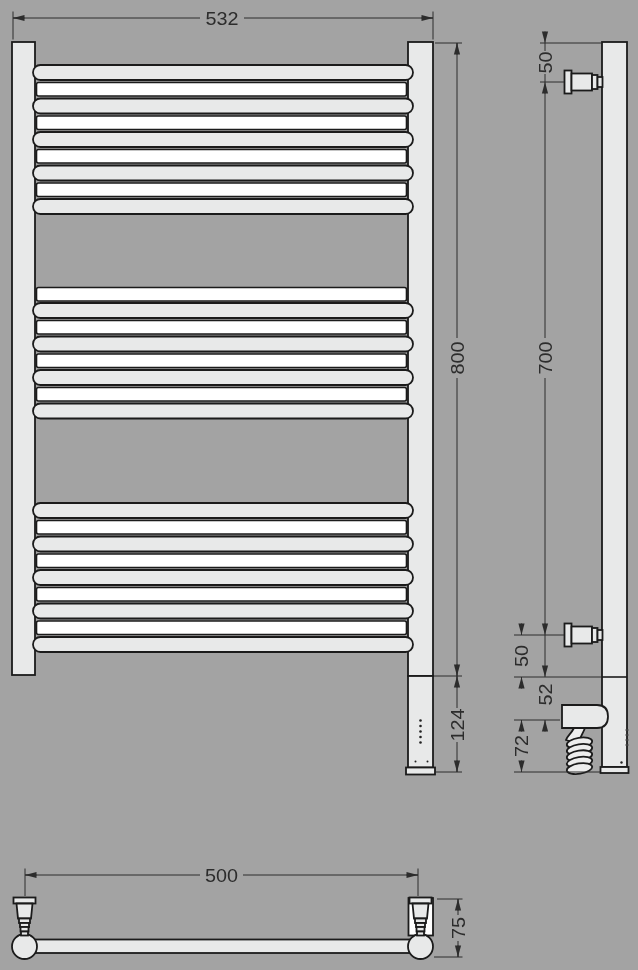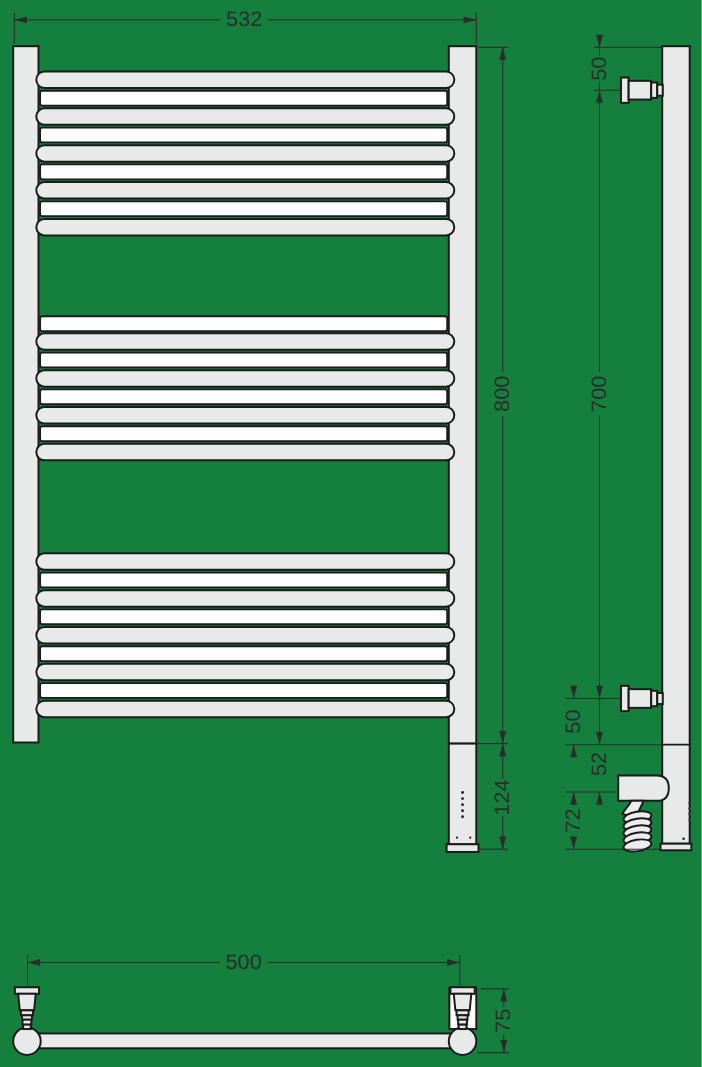--- a/index.html
+++ b/index.html
@@ -1,16 +1,16 @@
 <!DOCTYPE html>
 <html><head>
 <meta charset="utf-8">
 <style>
   html,body{margin:0;padding:0;background:#ffffff;}
-  #stage{position:relative;width:638px;height:970px;background:#15803d;overflow:hidden;
+  #stage{position:relative;width:638px;height:970px;background:#a3a3a3;overflow:hidden;
          font-family:"Liberation Sans", sans-serif;}
   svg text{font-family:"Liberation Sans", sans-serif;fill:#2c2c2c;}
 </style>
 </head>
 <body>
 
 <div id="stage">
   <svg id="drawing" width="638" height="970" viewBox="0 0 638 970" xmlns="http://www.w3.org/2000/svg">
       <g>
         <rect x="12" y="42" width="23" height="633" fill="#e8e9e9" stroke="#1b1b1b" stroke-width="1.8"></rect>

